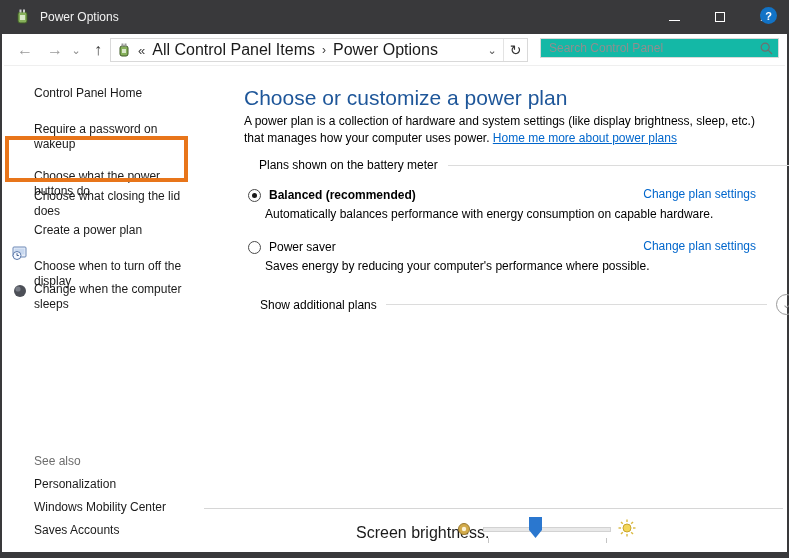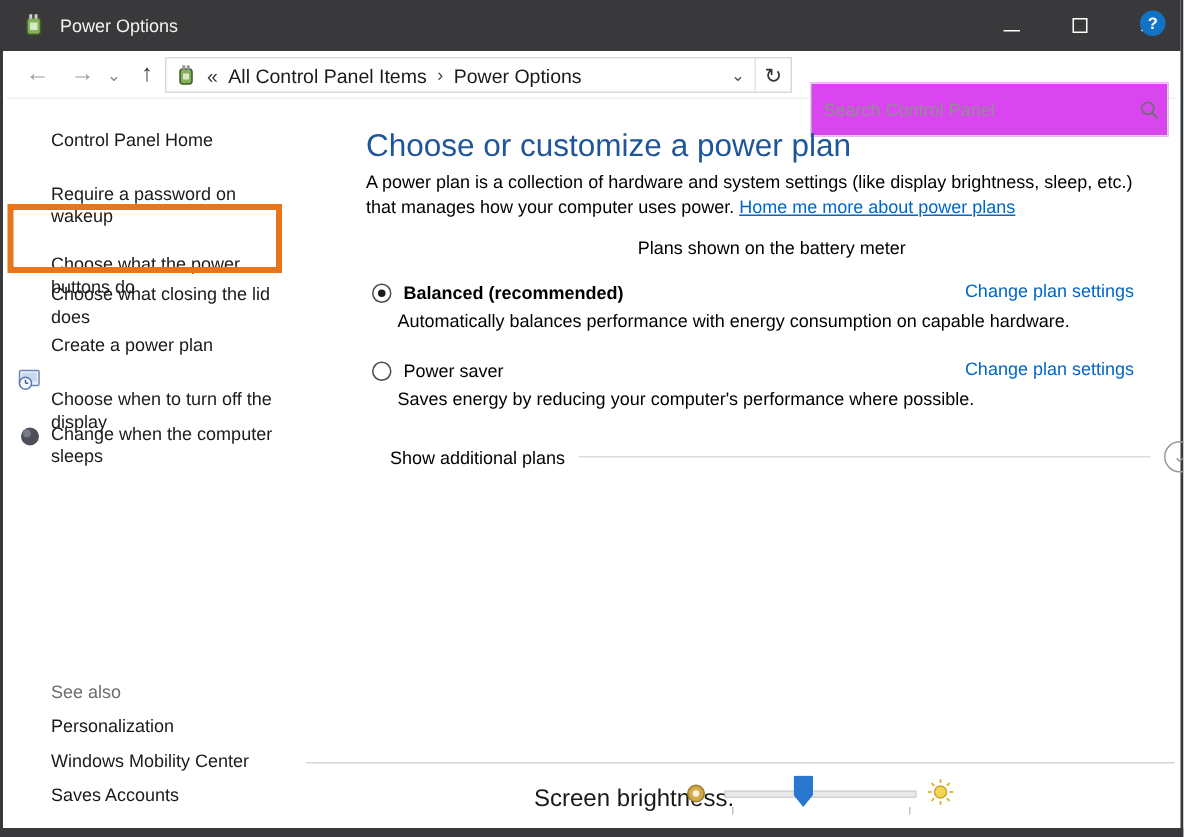--- a/index.html
+++ b/index.html
@@ -27,28 +27,28 @@
   .nav-back { left: 8px; width: 26px; color: #9b9b9b; }
   .nav-forward { left: 38px; width: 26px; color: #9b9b9b; }
   .nav-dropdown { left: 64px; width: 16px; color: #8a8a8a; font-size: 11px; }
   .nav-up { left: 82px; width: 24px; color: #404040; }
   .addressbar {
     position: absolute; left: 106px; top: 4px; width: 418px; height: 24px;
     border: 1px solid #d9d9d9; background: #fff; display: flex; align-items: center;
   }
   .addressbar .crumb-icon { width: 16px; height: 16px; margin-left: 5px; flex: 0 0 auto; }
   .crumb-overflow { margin-left: 6px; color: #3c3c3c; font-size: 13px; }
-  .crumb-item { margin-left: 7px; color: #1a1a1a; font-size: 13px; white-space: nowrap; }
+  .crumb-item { margin-left: 7px; color: #1a1a1a; font-size: 16px; white-space: nowrap; }
   .crumb-sep { margin-left: 7px; color: #3c3c3c; font-size: 12px; }
   .address-spacer { flex: 1; }
   .address-dropdown { width: 22px; text-align: center; color: #555; font-size: 11px; }
   .refresh-btn { width: 24px; height: 22px; border-left: 1px solid #e3e3e3; display: flex; align-items: center; justify-content: center; color: #333; font-size: 14px; }
   .searchbox {
-    position: absolute; left: 536px; top: 21px; width: 239px; height: 36px;
-    border: 1px solid #d9d9d9; background: #d946ef; display: flex; align-items: center;
+    position: absolute; left: 536px; top: 4px; width: 239px; height: 20px;
+    border: 1px solid #d9d9d9; background: #14b8a6; display: flex; align-items: center;
   }
   .searchbox input {
     flex: 1; border: none; outline: none; font-family: "Liberation Sans", sans-serif;
     font-size: 12px; color: #333; padding-left: 8px; background: transparent;
   }
   .searchbox input::placeholder { color: #8f8f8f; }
   .search-icon { width: 24px; display: flex; align-items: center; justify-content: center; }
   
   .sidebar { position: absolute; left: 2px; top: 67px; width: 225px; bottom: 6px; background: #fff; font-size: 12px; }
   .side-item { position: absolute; left: 30px; width: 152px; line-height: 15px; color: #1a1a1a; cursor: pointer; }
@@ -62,21 +62,21 @@
   .main { position: absolute; left: 242px; top: 66px; right: 2px; bottom: 6px; font-size: 12px; color: #000; }
   .help-btn {
     position: absolute; top: 7px; right: 10px; width: 17px; height: 17px; border-radius: 50%;
     background: #1273C6; color: #fff; font-size: 11px; font-weight: bold;
     display: flex; align-items: center; justify-content: center; cursor: pointer;
   }
   .page-title { position: absolute; top: 20px; left: 0; font-size: 21px; font-weight: normal; color: #1E5699; }
   .intro { position: absolute; top: 47px; left: 0; width: 532px; line-height: 17px; }
   a.link { color: #0066CC; text-decoration: none; cursor: pointer; }
   a.underline { text-decoration: underline; }
-  .section-row { position: absolute; top: 92px; left: 5px; width: 531px; display: flex; align-items: center; flex-direction: column; }
+  .section-row { position: absolute; top: 92px; left: 15px; width: 531px; display: flex; align-items: center; }
   .section-row .rule { flex: 1; height: 1px; background: #dcdcdc; margin-left: 10px; }
   .plan-row { position: absolute; left: 4px; width: 541px; height: 16px; display: flex; align-items: center; }
   .plan-row .action-link { position: absolute; right: 33px; top: 0; }
   .radio { width: 13px; height: 13px; border: 1px solid #4a4a4a; border-radius: 50%; background: #fff; position: relative; flex: 0 0 auto; cursor: pointer; }
   .radio.checked::after { content: ""; position: absolute; left: 3px; top: 3px; width: 5px; height: 5px; border-radius: 50%; background: #1a1a1a; }
   .plan-name { margin-left: 8px; }
   .plan-name.bold { font-weight: bold; }
   .plan-desc { position: absolute; left: 21px; width: 500px; }
   .plan1-row { top: 121px; }
   .plan1-desc { top: 141px; }

